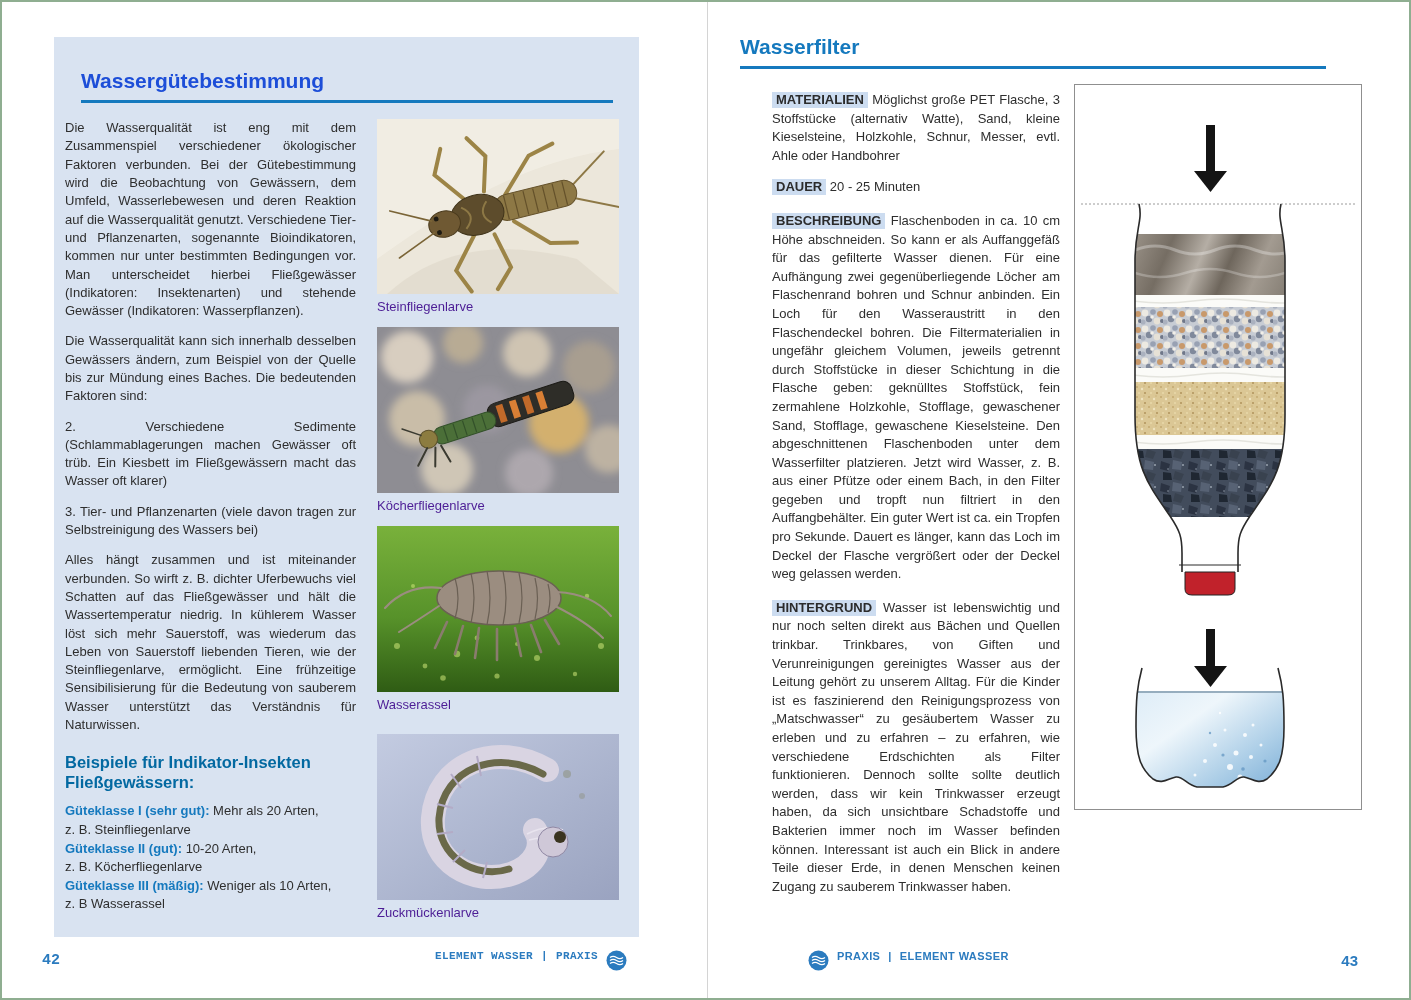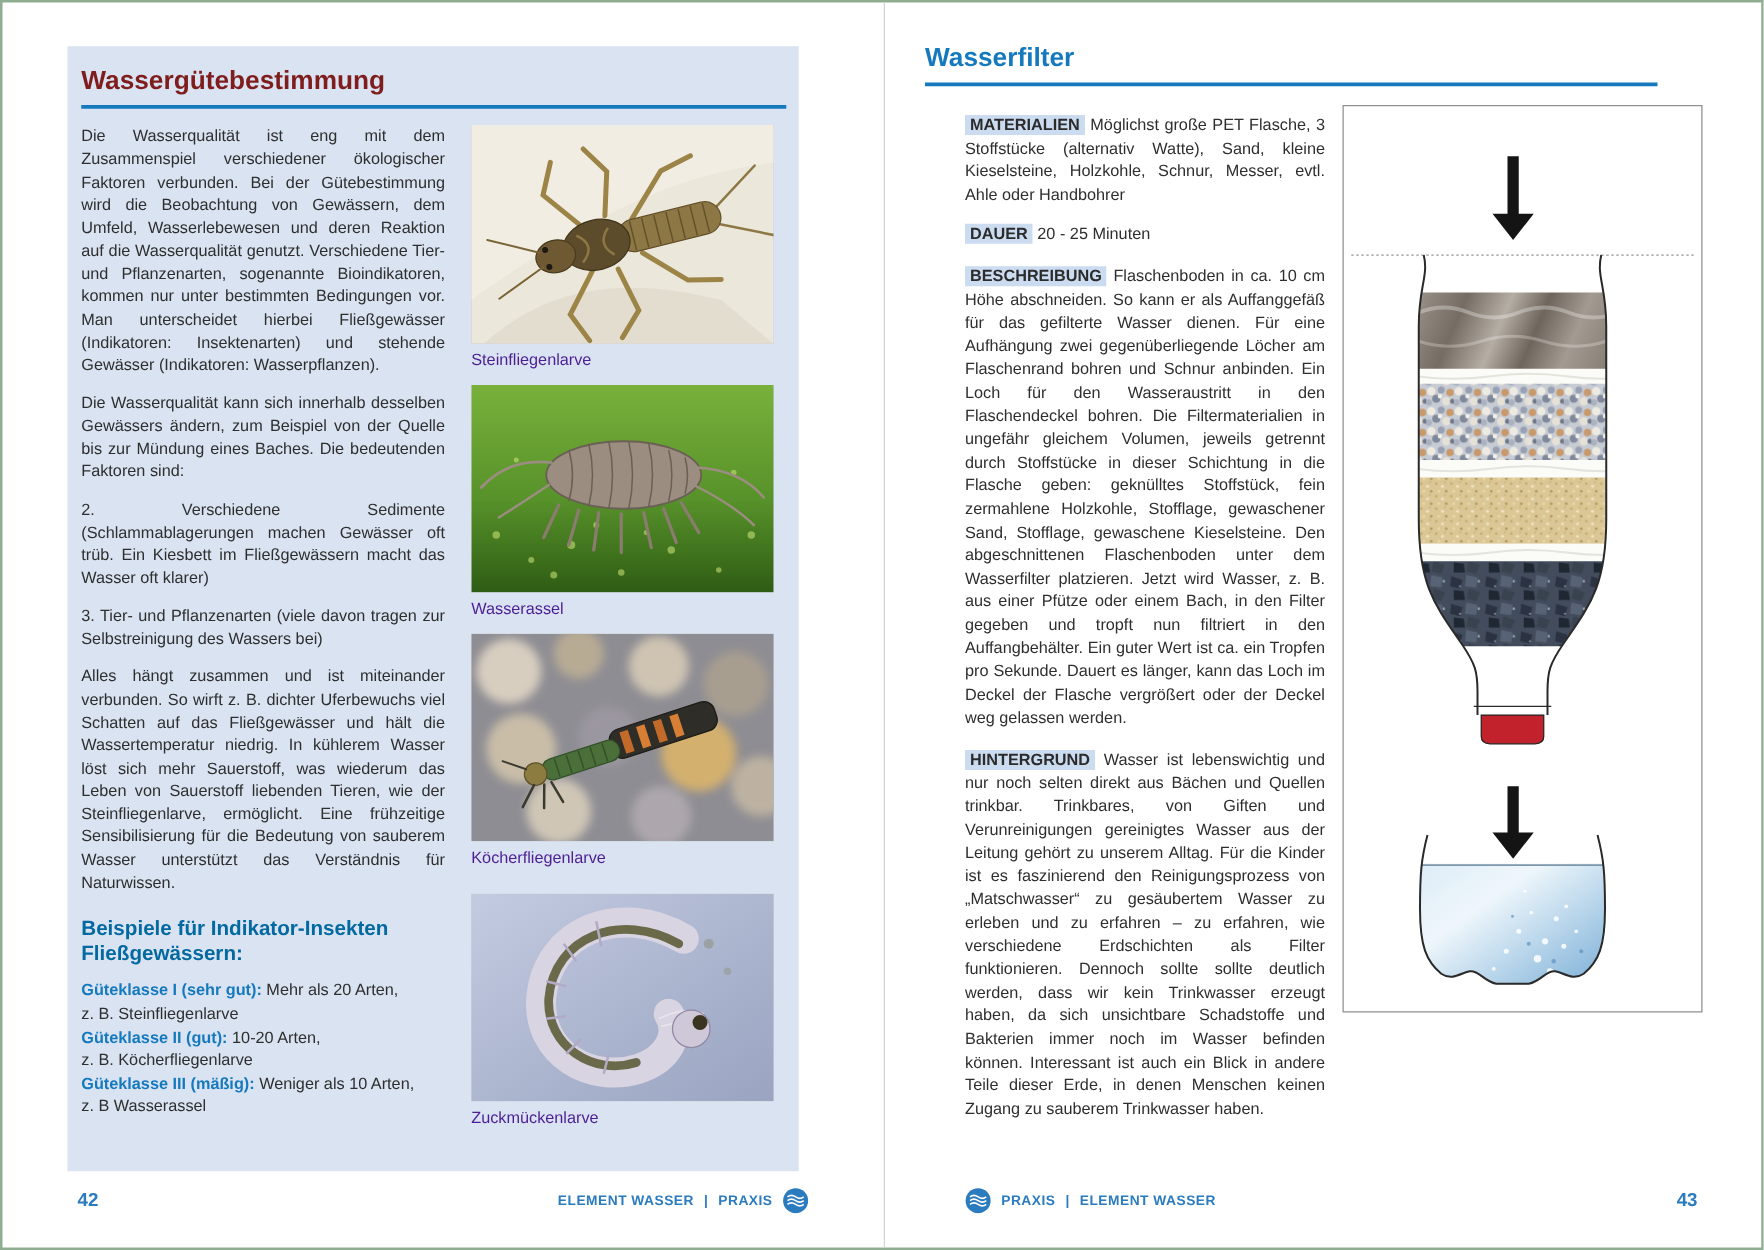--- a/index.html
+++ b/index.html
@@ -4,21 +4,21 @@
 <style>
   html,body{margin:0;padding:0;background:#fff;}
   .sheet{position:relative;width:1411px;height:1000px;background:#ffffff;
          border:2px solid #8fae91;box-sizing:border-box;overflow:hidden;
          font-family:"Liberation Sans",sans-serif;color:#2f2f2f;}
   .divider{position:absolute;left:705px;top:0;width:1px;height:100%;background:#d4d4d4;}
 
   
   .panel{position:absolute;left:52px;top:35px;width:585px;height:900px;
          background:#d9e3f1;box-sizing:border-box;padding:16px 10px 0 11px;overflow:hidden;}
-  h1.ltitle{margin:0;font-size:21px;line-height:1.15;color:#7f1d1d;font-weight:bold;
+  h1.ltitle{margin:16px;font-size:21px;line-height:1.15;color:#1d4ed8;font-weight:bold;
          padding-bottom:7px;border-bottom:3px solid #1579be;}
   .cols{display:flex;gap:21px;margin-top:13px;}
   .text-col{width:291px;font-size:13px;line-height:18.3px;text-align:justify;hyphens:auto;color:#2e2e2e;}
   .text-col p{margin:0 0 12px 0;}
   h2.subhead{font-size:16.5px;line-height:20px;color:#0369a1;font-weight:bold;
          margin:18px 0 10px 0;text-align:left;}
   .gk{line-height:18.6px;text-align:left;}
   .gk-label{color:#1579be;font-weight:bold;}
   .img-col{width:242px;}
   figure{margin:0 0 13px 0;}
@@ -38,24 +38,24 @@
   .rtext p{margin:0 0 13px 0;}
   .rtext p.gap{margin-bottom:15px;}
   .seclabel{background:#ccdcf0;padding:0 4px 1px 4px;font-weight:bold;color:#2b2b2b;}
   .diagram{position:absolute;left:1072px;top:82px;width:288px;height:726px;
          background:#fff;border:1px solid #8f8f8f;box-sizing:border-box;}
   .diagram svg{display:block;width:286px;height:724px;}
 
   
   .footer{position:absolute;top:948px;display:flex;align-items:center;
           color:#2b7bbf;font-weight:bold;}
-  .footer.fl{left:60px;width:585px;justify-content:space-between;}
+  .footer.fl{left:40px;width:585px;justify-content:space-between;font-family:Liberation Mono, monospace;}
   .footer.fr{left:770px;width:586px;justify-content:space-between;}
   .pageno{font-size:15px;}
-  .ftgroup{display:flex;align-items:center;gap:8px;font-size:11px;letter-spacing:.4px;}
+  .ftgroup{display:flex;align-items:flex-start;gap:8px;font-size:11px;letter-spacing:.4px;margin-left:36px;}
   .ftgroup .sep{font-weight:bold;}
   .logo{width:21px;height:21px;display:inline-block;}
 </style>
 </head>
 <body>
 
 <div class="sheet">
   <div class="divider"></div>
 
   <div class="panel">
@@ -109,20 +109,58 @@
               </g>
             </svg>
           </div>
           <figcaption>Steinfliegenlarve</figcaption>
         </figure>
 
         <figure>
           <div class="photo ph-std">
             <svg viewBox="0 0 242 166" preserveAspectRatio="none">
               <defs>
+                  <filter id="pb">
+                    <feGaussianBlur stdDeviation="4"></feGaussianBlur>
+                  </filter>
+                </defs>
+              <rect width="242" height="166" fill="#8e8d93"></rect>
+              <g filter="url(#pb)">
+                <circle cx="30" cy="30" r="26" fill="#d8cec0"></circle>
+                <circle cx="86" cy="16" r="20" fill="#b8ab94"></circle>
+                <circle cx="150" cy="26" r="24" fill="#cfc4b2"></circle>
+                <circle cx="212" cy="40" r="26" fill="#a89e90"></circle>
+                <circle cx="40" cy="92" r="28" fill="#c9bda8"></circle>
+                <circle cx="110" cy="82" r="24" fill="#9b97a0"></circle>
+                <circle cx="182" cy="96" r="30" fill="#d3b06e"></circle>
+                <circle cx="232" cy="122" r="24" fill="#bdb2a2"></circle>
+                <circle cx="70" cy="142" r="26" fill="#cfc6b6"></circle>
+                <circle cx="152" cy="146" r="24" fill="#ada7ad"></circle>
+              </g>
+              <g transform="rotate(-18 120 90)">
+                <rect x="112" y="76" width="88" height="24" rx="9" fill="#2e2d28" stroke="#1c1b17"></rect>
+                <rect x="122" y="79" width="7" height="18" fill="#c26a2a"></rect>
+                <rect x="136" y="79" width="7" height="18" fill="#d97f35"></rect>
+                <rect x="150" y="79" width="7" height="18" fill="#c26a2a"></rect>
+                <rect x="164" y="79" width="7" height="18" fill="#d97f35"></rect>
+                <rect x="54" y="82" width="64" height="17" rx="8" fill="#4b6f38" stroke="#33512a"></rect>
+                <path d="M66,83 V98 M76,83 V98 M86,83 V98 M96,83 V98 M106,83 V98" stroke="#33512a" stroke-width="1.2"></path>
+                <circle cx="48" cy="90" r="9" fill="#8c7c40" stroke="#5d512a"></circle>
+                <path d="M44,98 L30,112 M52,100 L46,118 M58,100 L62,118" stroke="#3a3a30" stroke-width="2" stroke-linecap="round"></path>
+                <path d="M42,84 L26,72" stroke="#3a3a30" stroke-width="1.5" stroke-linecap="round"></path>
+              </g>
+            </svg>
+          </div>
+          <figcaption>Köcherfliegenlarve</figcaption>
+        </figure>
+
+        <figure>
+          <div class="photo ph-std">
+            <svg viewBox="0 0 242 166" preserveAspectRatio="none">
+              <defs>
                 <linearGradient id="g3" x1="0" y1="0" x2="0" y2="1">
                   <stop offset="0" stop-color="#79b13b"></stop>
                     <stop offset="0.55" stop-color="#57922a"></stop>
                     <stop offset="1" stop-color="#2f5c14"></stop>
                 </linearGradient>
               </defs>
               <rect width="242" height="166" fill="url(#g3)"></rect>
               <g fill="#cfe77a" opacity="0.55">
                 <circle cx="20" cy="120" r="3"></circle>
                   <circle cx="48" cy="140" r="2.4"></circle>
@@ -142,58 +180,20 @@
                 <ellipse cx="122" cy="72" rx="62" ry="27" fill="#9b8d80" stroke="#6b6054" stroke-width="1.5"></ellipse>
                 <path d="M78,52 Q84,72 78,93 M94,47 Q100,72 94,97 M110,45 Q116,72 110,99 M126,45 Q132,72 126,99 M142,47 Q148,72 142,97 M158,52 Q163,72 158,93 M171,58 Q175,72 171,87" stroke="#6b6054" stroke-width="1.2" fill="none"></path>
                 <path d="M64,62 Q30,58 8,82" stroke="#9b8d80" stroke-width="2.2" fill="none" stroke-linecap="round"></path>
                 <path d="M62,80 Q38,96 22,106" stroke="#9b8d80" stroke-width="2" fill="none" stroke-linecap="round"></path>
                 <path d="M180,66 Q216,68 234,90" stroke="#9b8d80" stroke-width="2" fill="none" stroke-linecap="round"></path>
                 <path d="M178,80 Q210,96 226,112" stroke="#9b8d80" stroke-width="2" fill="none" stroke-linecap="round"></path>
               </g>
             </svg>
           </div>
           <figcaption>Wasserassel</figcaption>
-        </figure>
-
-        <figure>
-          <div class="photo ph-std">
-            <svg viewBox="0 0 242 166" preserveAspectRatio="none">
-              <defs>
-                  <filter id="pb">
-                    <feGaussianBlur stdDeviation="4"></feGaussianBlur>
-                  </filter>
-                </defs>
-              <rect width="242" height="166" fill="#8e8d93"></rect>
-              <g filter="url(#pb)">
-                <circle cx="30" cy="30" r="26" fill="#d8cec0"></circle>
-                <circle cx="86" cy="16" r="20" fill="#b8ab94"></circle>
-                <circle cx="150" cy="26" r="24" fill="#cfc4b2"></circle>
-                <circle cx="212" cy="40" r="26" fill="#a89e90"></circle>
-                <circle cx="40" cy="92" r="28" fill="#c9bda8"></circle>
-                <circle cx="110" cy="82" r="24" fill="#9b97a0"></circle>
-                <circle cx="182" cy="96" r="30" fill="#d3b06e"></circle>
-                <circle cx="232" cy="122" r="24" fill="#bdb2a2"></circle>
-                <circle cx="70" cy="142" r="26" fill="#cfc6b6"></circle>
-                <circle cx="152" cy="146" r="24" fill="#ada7ad"></circle>
-              </g>
-              <g transform="rotate(-18 120 90)">
-                <rect x="112" y="76" width="88" height="24" rx="9" fill="#2e2d28" stroke="#1c1b17"></rect>
-                <rect x="122" y="79" width="7" height="18" fill="#c26a2a"></rect>
-                <rect x="136" y="79" width="7" height="18" fill="#d97f35"></rect>
-                <rect x="150" y="79" width="7" height="18" fill="#c26a2a"></rect>
-                <rect x="164" y="79" width="7" height="18" fill="#d97f35"></rect>
-                <rect x="54" y="82" width="64" height="17" rx="8" fill="#4b6f38" stroke="#33512a"></rect>
-                <path d="M66,83 V98 M76,83 V98 M86,83 V98 M96,83 V98 M106,83 V98" stroke="#33512a" stroke-width="1.2"></path>
-                <circle cx="48" cy="90" r="9" fill="#8c7c40" stroke="#5d512a"></circle>
-                <path d="M44,98 L30,112 M52,100 L46,118 M58,100 L62,118" stroke="#3a3a30" stroke-width="2" stroke-linecap="round"></path>
-                <path d="M42,84 L26,72" stroke="#3a3a30" stroke-width="1.5" stroke-linecap="round"></path>
-              </g>
-            </svg>
-          </div>
-          <figcaption>Köcherfliegenlarve</figcaption>
         </figure>
 
         <figure class="last">
           <div class="photo ph-std">
             <svg viewBox="0 0 242 166" preserveAspectRatio="none">
               <defs>
                 <linearGradient id="g4" x1="0" y1="0" x2="1" y2="1">
                   <stop offset="0" stop-color="#c3cbe1"></stop>
                     <stop offset="0.6" stop-color="#aab3cd"></stop>
                     <stop offset="1" stop-color="#9aa3c0"></stop>

